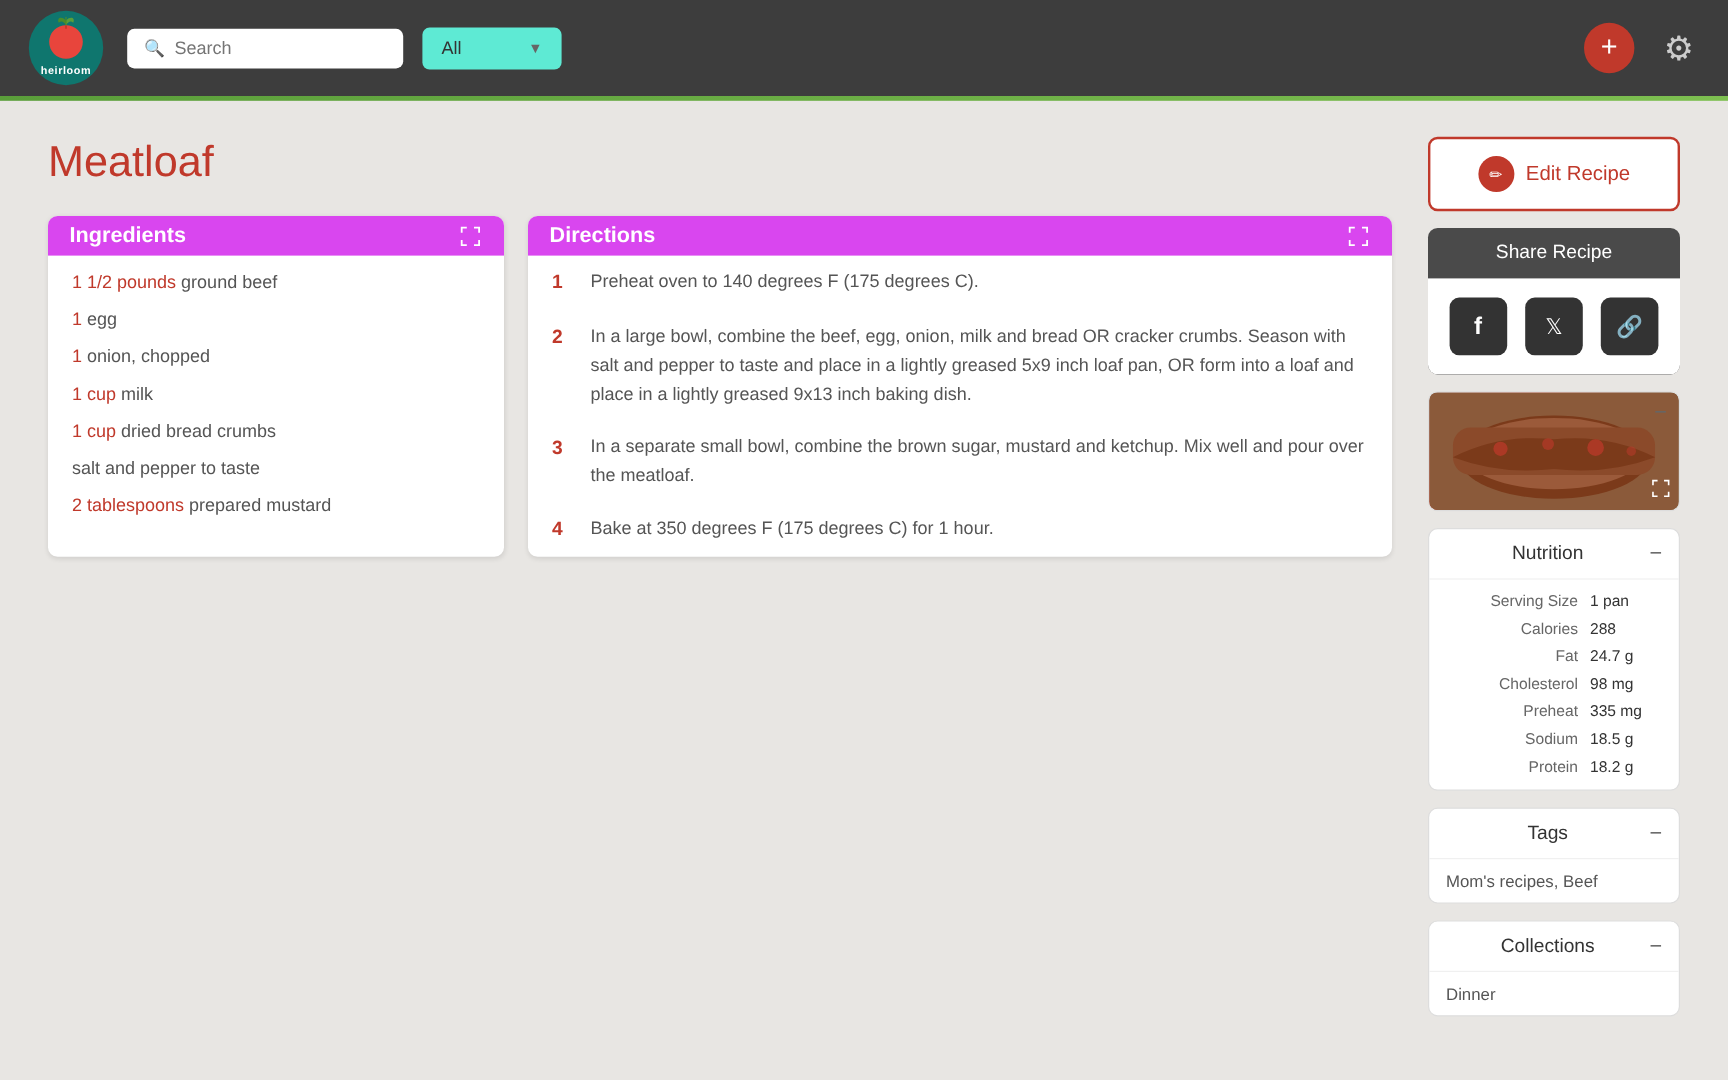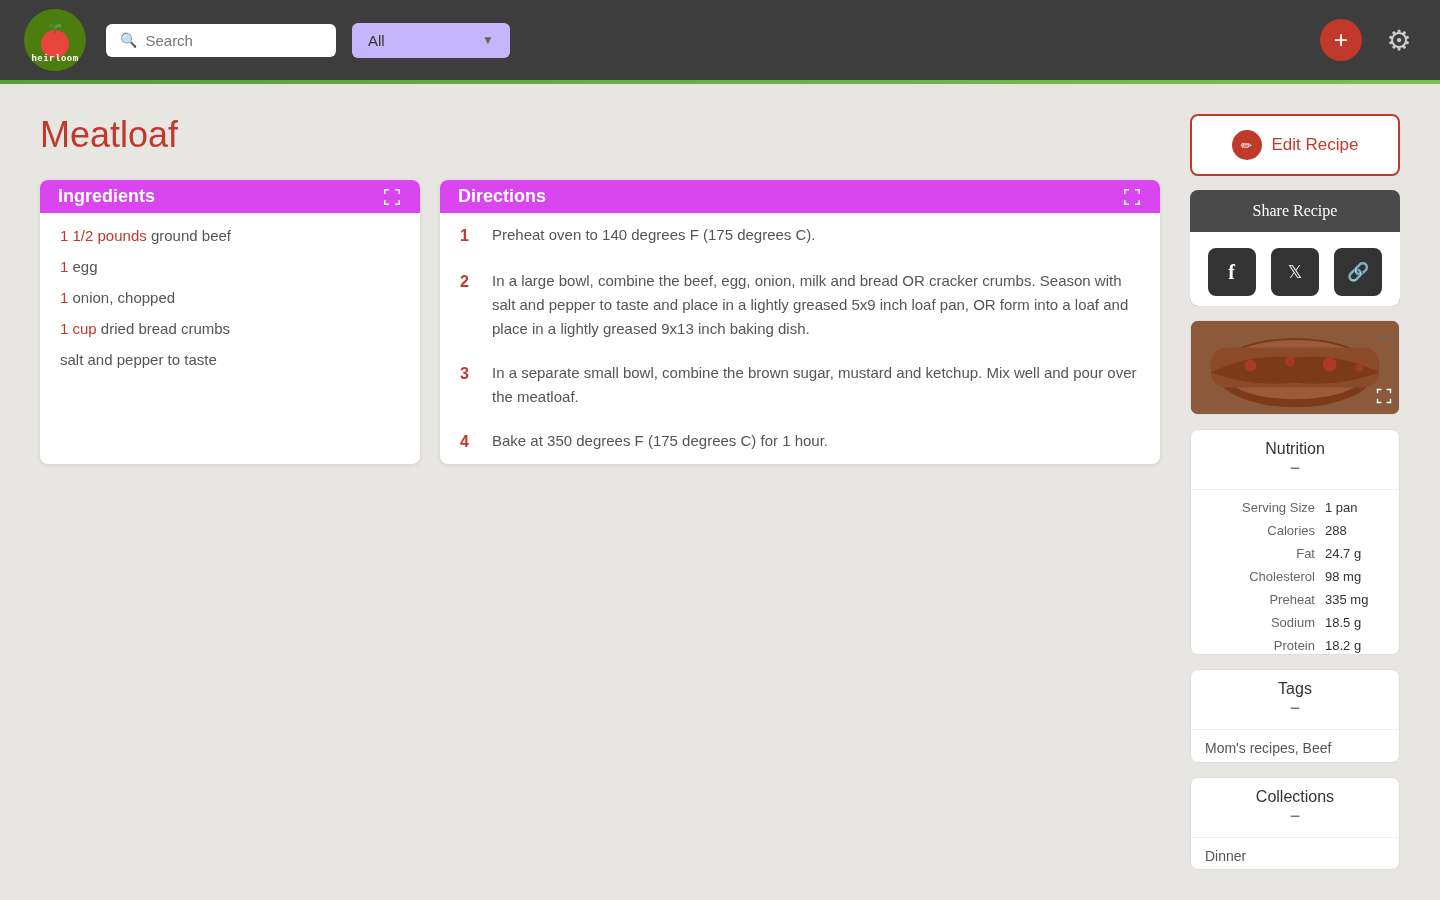--- a/index.html
+++ b/index.html
@@ -18,28 +18,27 @@
     .logo {
       width: 70px;
       height: 70px;
       display: flex;
       align-items: center;
       justify-content: center;
     }
     .logo-circle {
       width: 62px;
       height: 62px;
-      background: #4d7c0f;
+      background: #0f766e;
       border-radius: 50%;
       display: flex;
       align-items: center;
-      justify-content: center;
+      justify-content: flex-start;
       flex-direction: column;
       position: relative;
-      font-family: Liberation Mono, monospace;
     }
     .logo-text {
       color: white;
       font-size: 11px;
       font-weight: 600;
       text-align: center;
       line-height: 1.2;
     }
     .search-container {
       display: flex;
@@ -53,27 +52,27 @@
     .search-icon { color: #888; font-size: 14px; }
     .search-input {
       border: none;
       outline: none;
       font-size: 15px;
       color: #555;
       width: 100%;
       background: transparent;
     }
     .filter-select {
-      background: #c4b5fd;
+      background: #5eead4;
       border-radius: 6px;
       padding: 9px 16px;
       font-size: 15px;
       color: #333;
       border: none;
-      width: 158px;
+      width: 116px;
       display: flex;
       align-items: center;
       justify-content: space-between;
       cursor: pointer;
     }
     .header-right {
       margin-left: auto;
       display: flex;
       align-items: center;
       gap: 16px;
@@ -232,21 +231,20 @@
       justify-content: center;
       color: white;
       font-size: 14px;
     }
 
     
     .share-card {
       background: #4a4a4a;
       border-radius: 8px;
       overflow: hidden;
-      font-family: Liberation Serif, serif;
     }
     .share-header {
       color: white;
       text-align: center;
       padding: 12px;
       font-size: 16px;
       font-weight: 400;
     }
     .share-icons {
       background: white;
@@ -308,21 +306,20 @@
       border-radius: 8px;
       background: white;
       overflow: hidden;
     }
     .info-card-header {
       display: flex;
       align-items: center;
       justify-content: space-between;
       padding: 10px 14px;
       border-bottom: 1px solid #f0f0f0;
-      flex-direction: column;
     }
     .info-card-title {
       font-size: 16px;
       font-weight: 400;
       color: #333;
       text-align: center;
       flex: 1;
     }
     .minus-btn {
       color: #666;
@@ -421,22 +418,24 @@
               <path d="M18 18 L13 18 L13 16.5 L16.5 16.5 L16.5 13 L18 13 Z"></path>
             </svg>
           </div>
         </div>
         <div class="card-body">
 
           <div id="ingredients-list">
               <div class="ingredient-item"><span class="qty">1 1/2 pounds</span> ground beef</div>
               <div class="ingredient-item"><span class="qty">1</span> egg</div>
               <div class="ingredient-item"><span class="qty">1</span> onion, chopped</div>
+              <div class="ingredient-item"><span class="qty">1 cup</span> milk</div>
               <div class="ingredient-item"><span class="qty">1 cup</span> dried bread crumbs</div>
               <div class="ingredient-item">salt and pepper to taste</div>
+              <div class="ingredient-item"><span class="qty">2 tablespoons</span> prepared mustard</div>
             </div>
         </div>
       </div>
 
       <div class="directions-card">
         <div class="card-header">
           <span class="card-header-title">Directions</span>
           <div class="expand-icon">
             <svg width="20" height="20" viewBox="0 0 20 20" fill="white">
               <path d="M2 2 L7 2 L7 3.5 L3.5 3.5 L3.5 7 L2 7 Z"></path>

